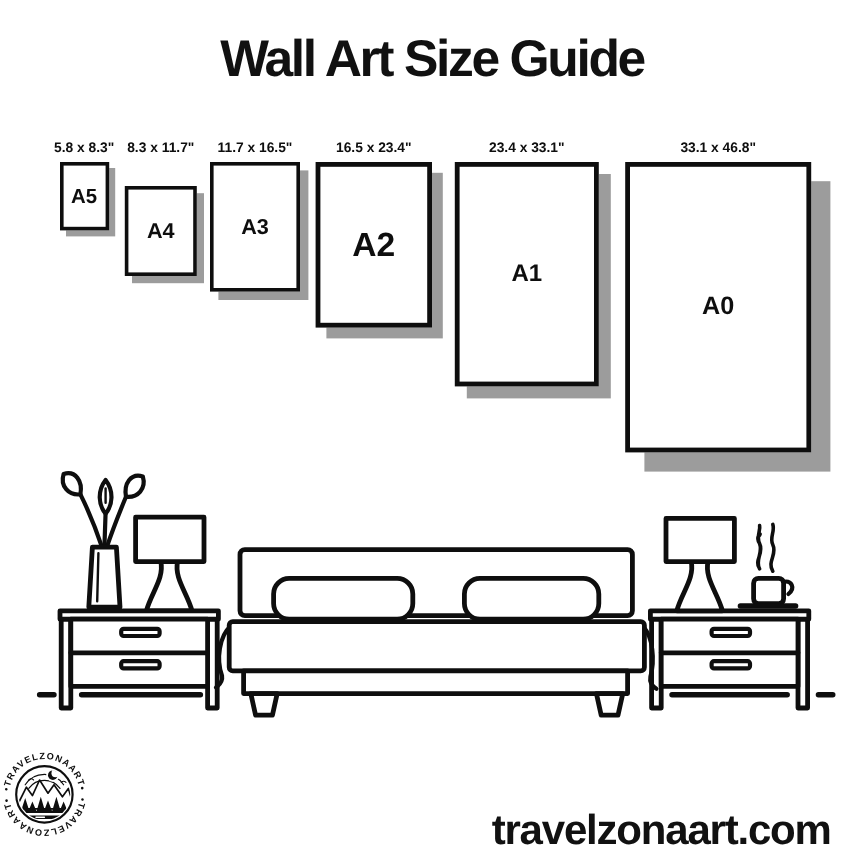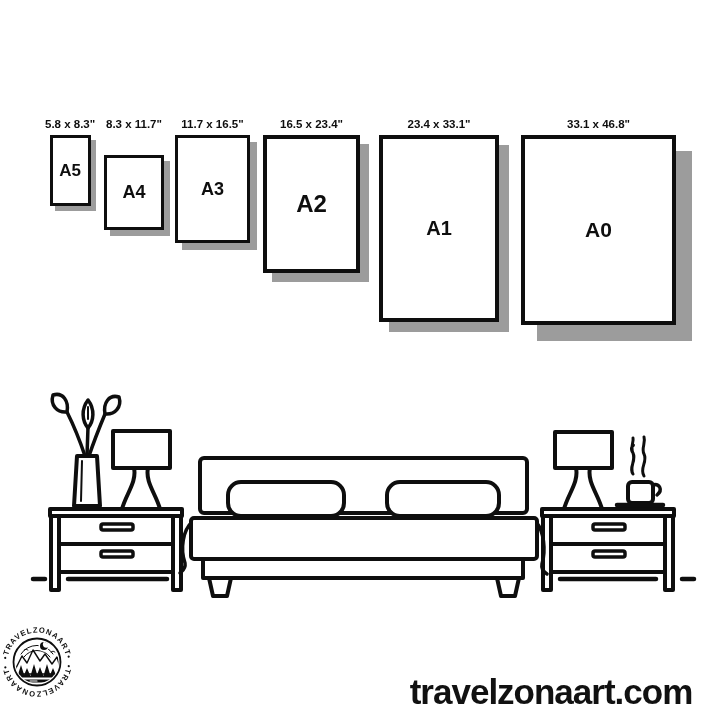--- a/index.html
+++ b/index.html
@@ -21,41 +21,42 @@
   .col{position:absolute;top:117px;display:flex;flex-direction:column;align-items:center;}
   .dim{
     font-size:11.5px;font-weight:bold;white-space:nowrap;color:var(--ink);
     margin-bottom:4px;line-height:14px;
   }
   .frame{
     box-sizing:border-box;background:#fff;border:3px solid var(--ink);
     display:flex;align-items:center;justify-content:center;
     font-weight:bold;color:var(--ink);
   }
-  .c-a5{left:45px;}  .f-a5{width:41px;height:71px;  box-shadow:5px 5px 0 var(--shadow);  font-size:17px;}
+  .c-a5{left:45px;}  .f-a5{width:41px;height:57px;  box-shadow:5px 5px 0 var(--shadow);  font-size:17px;}
   .c-a4{left:104px;} .f-a4{width:60px;height:75px;  box-shadow:6px 6px 0 var(--shadow);  font-size:18px;margin-top:20px;}
   .c-a3{left:175px;} .f-a3{width:75px;height:108px; box-shadow:7px 7px 0 var(--shadow);  font-size:18px;align-items:center;}
-  .c-a2{left:263px;} .f-a2{width:97px;height:138px; border-width:4px; box-shadow:9px 9px 0 var(--shadow);  font-size:24px;}
+  .c-a2{left:263px;} .f-a2{width:97px;height:138px; border-width:4px; box-shadow:9px 9px 0 var(--shadow);  font-size:28px;}
   .c-a1{left:379px;} .f-a1{width:120px;height:187px;border-width:4px; box-shadow:10px 10px 0 var(--shadow);font-size:20px;align-items:center;}
-  .c-a0{left:521px;} .f-a0{width:155px;height:190px;border-width:4px; box-shadow:16px 16px 0 var(--shadow);font-size:21px;}
+  .c-a0{left:521px;} .f-a0{width:155px;height:242px;border-width:4px; box-shadow:16px 16px 0 var(--shadow);font-size:21px;}
   
   .scene{position:absolute;left:0;top:0;width:720px;height:720px;}
   
   .site{
     position:absolute;top:672px;left:251px;width:600px;text-align:center;
     font-size:35px;font-weight:bold;letter-spacing:-1px;color:#111;
     font-family:"Liberation Sans",sans-serif;
   }
   .logo-arc{font-family:"Liberation Sans",sans-serif;font-size:7.6px;font-weight:bold;letter-spacing:1px;fill:var(--ink);}
 </style>
 </head>
 <body>
 
 <div class="page">
 
+  <div class="title">Wall Art Size Guide</div>
 
   <div class="col c-a5">
     <div class="dim">5.8 x 8.3"</div>
     <div class="frame f-a5">
       <span>A5</span>
     </div>
   </div>
   <div class="col c-a4">
     <div class="dim">8.3 x 11.7"</div>
     <div class="frame f-a4">

